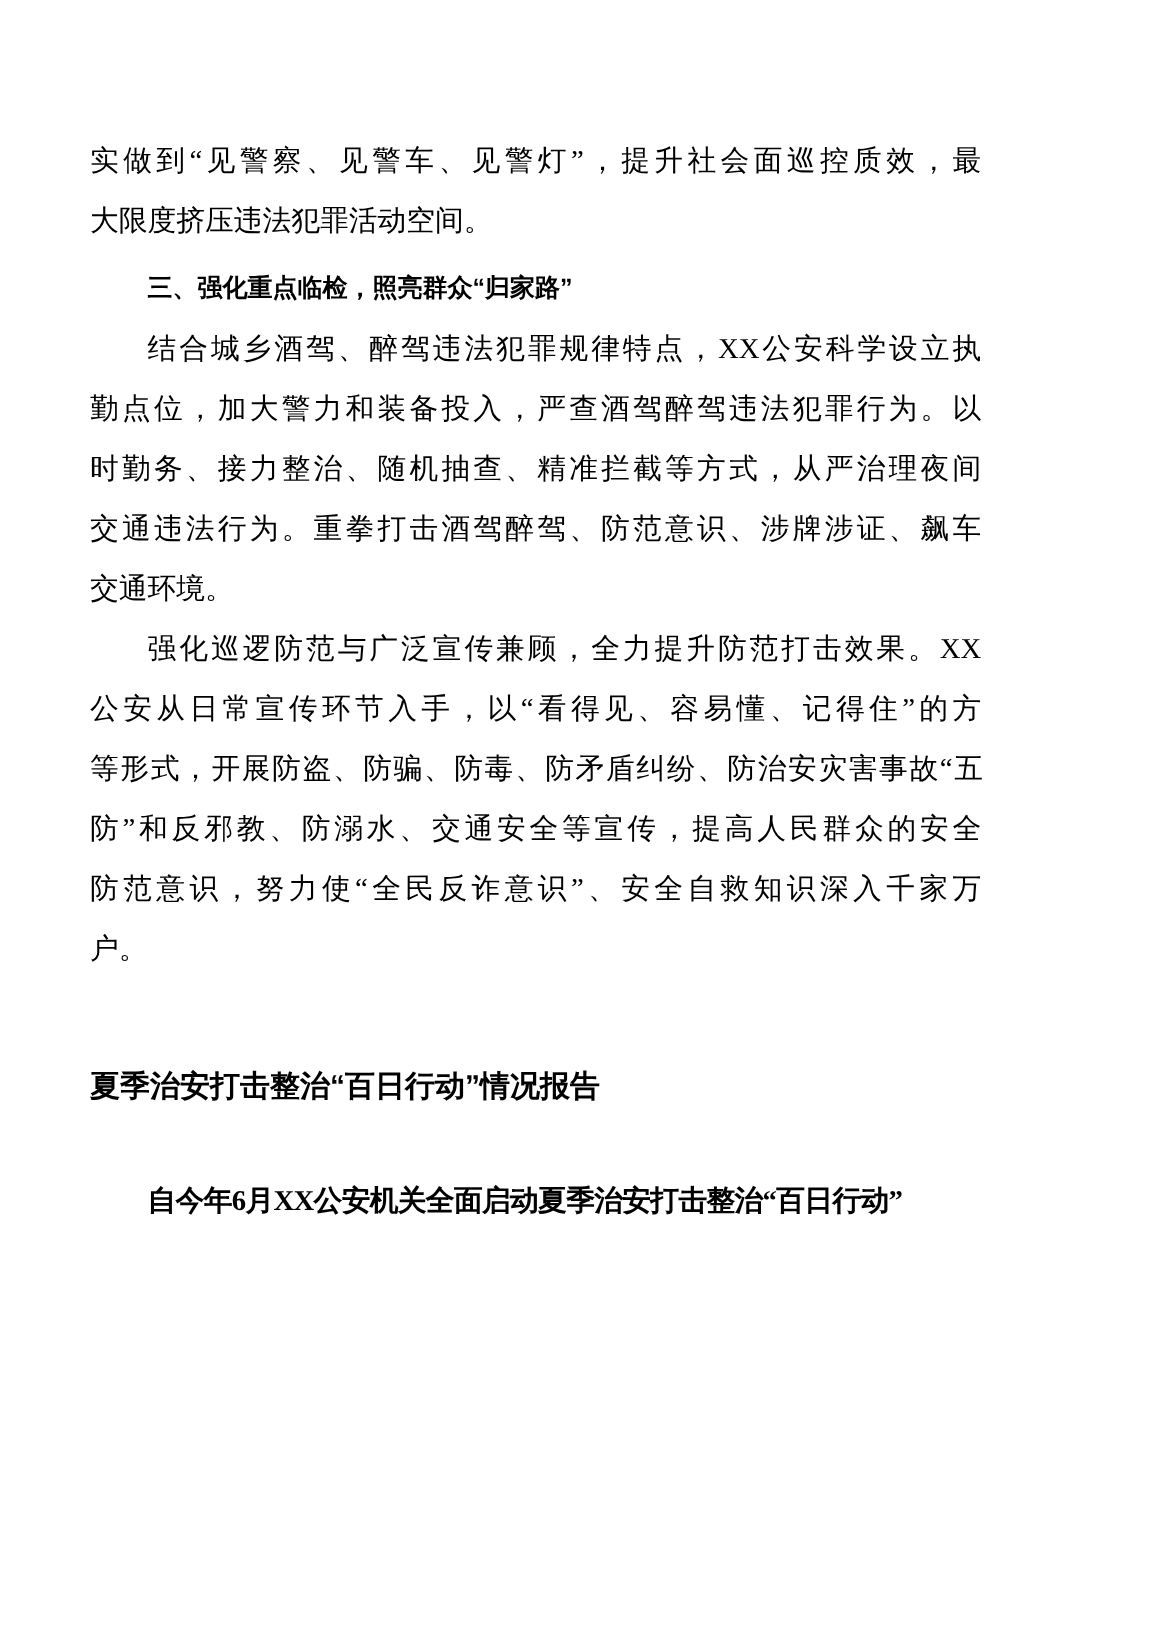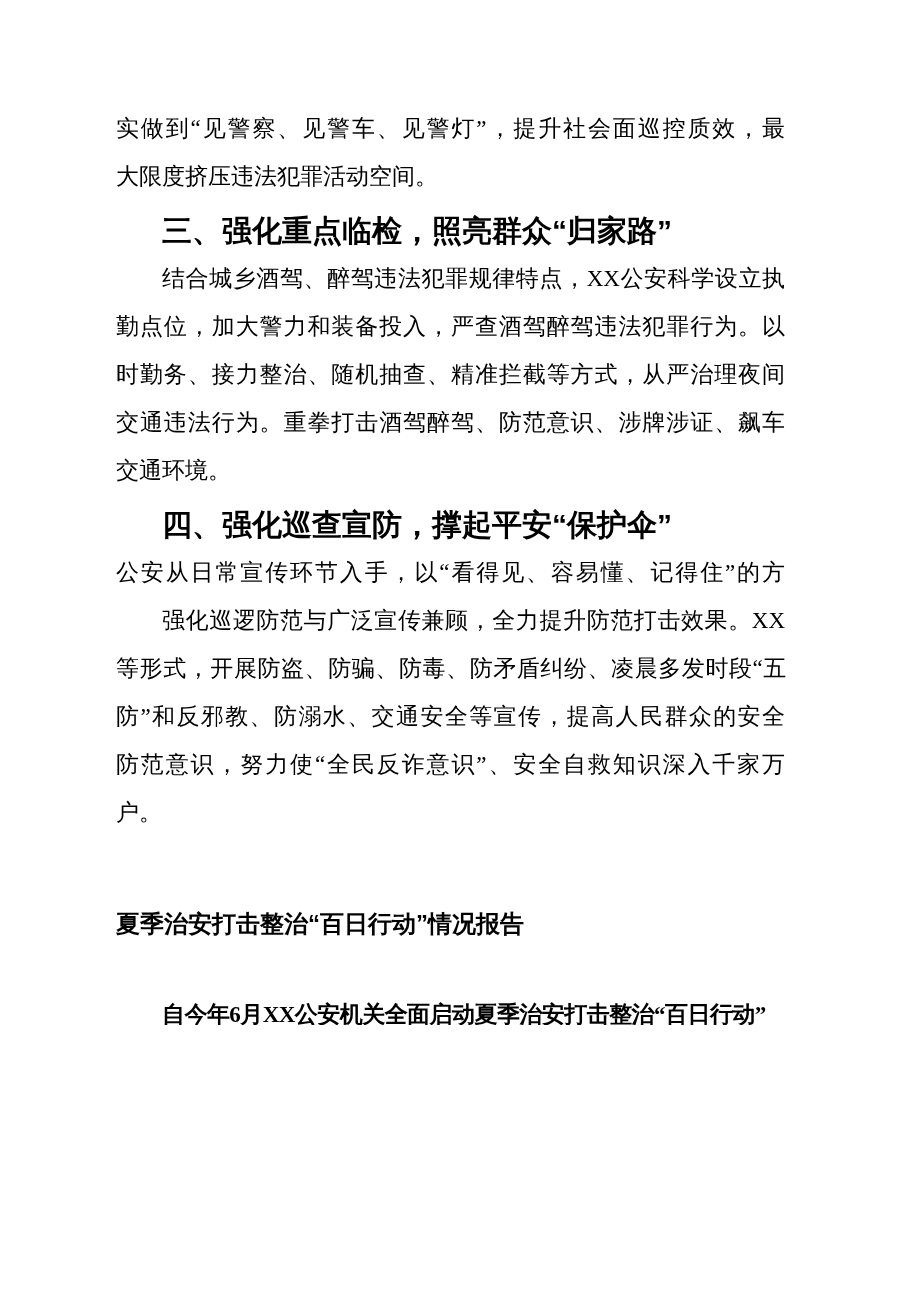--- a/index.html
+++ b/index.html
@@ -1,21 +1,21 @@
 <!DOCTYPE html>
 <html><head>
 <meta charset="utf-8">
 <style>
   html, body { margin: 0; padding: 0; background: #ffffff; }
   .page {
     position: relative;
     width: 920px;
     height: 1025px;
     box-sizing: border-box;
-    padding: 105px 135px 0 116px;
+    padding: 105px 135px 0 72px;
     background: #ffffff;
     color: #000000;
     font-family: "Liberation Serif", serif;
     overflow: hidden;
   }
   .para { margin: 0; }
   .line {
     font-size: 23px;
     line-height: 48px;
     height: 48px;
@@ -26,21 +26,21 @@
   .line.last {
     text-align: right;
     text-align-last: left;
   }
   .line.indent { text-indent: 46px; }
   .line.compress { letter-spacing: -1.35px; }
   .line.squeeze { letter-spacing: -0.55px; }
   .heading {
     font-family: "Liberation Sans", sans-serif;
     font-weight: bold;
-    font-size: 30px;
+    font-size: 20px;
     line-height: 48px;
     height: 48px;
     text-indent: 46px;
     margin-top: 6px;
     white-space: nowrap;
   }
   .report-title {
     font-family: "Liberation Sans", sans-serif;
     font-weight: bold;
     font-size: 24px;
@@ -64,26 +64,25 @@
   <div class="heading">三、强化重点临检，照亮群众“归家路”</div>
 
   <div class="para">
     <div class="line indent">结合城乡酒驾、醉驾违法犯罪规律特点，XX公安科学设立执</div>
     <div class="line">勤点位，加大警力和装备投入，严查酒驾醉驾违法犯罪行为。以</div>
     <div class="line">时勤务、接力整治、随机抽查、精准拦截等方式，从严治理夜间</div>
     <div class="line">交通违法行为。重拳打击酒驾醉驾、防范意识、涉牌涉证、飙车</div>
     <div class="line last">交通环境。</div>
   </div>
 
-  <div class="heading">四、强化巡查宣防，撑起平安“保护伞”</div>
 
   <div class="para">
+    <div class="line indent">强化巡逻防范与广泛宣传兼顾，全力提升防范打击效果。XX</div>
     <div class="line">公安从日常宣传环节入手，以“看得见、容易懂、记得住”的方</div>
-    <div class="line indent">强化巡逻防范与广泛宣传兼顾，全力提升防范打击效果。XX</div>
-    <div class="line compress">等形式，开展防盗、防骗、防毒、防矛盾纠纷、凌晨多发时段“五</div>
+    <div class="line compress">等形式，开展防盗、防骗、防毒、防矛盾纠纷、防治安灾害事故“五</div>
     <div class="line">防”和反邪教、防溺水、交通安全等宣传，提高人民群众的安全</div>
     <div class="line">防范意识，努力使“全民反诈意识”、安全自救知识深入千家万</div>
     <div class="line last">户。</div>
   </div>
 
   <div class="report-title">夏季治安打击整治“百日行动”情况报告</div>
 
   <div class="para para-last">
     <div class="line indent last squeeze">自今年6月XX公安机关全面启动夏季治安打击整治“百日行动”</div>
   </div>

